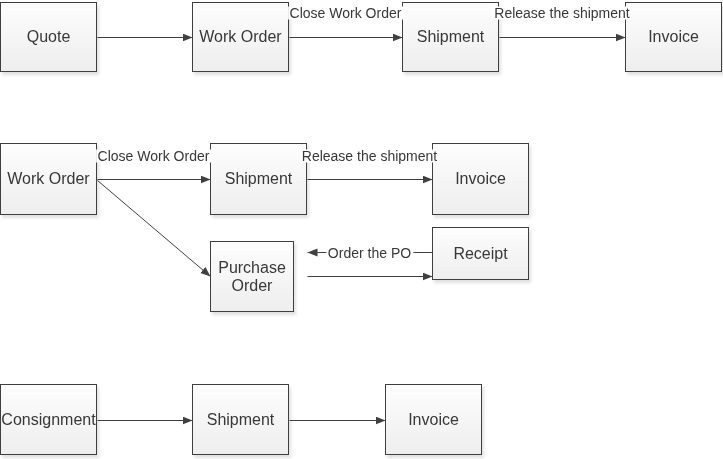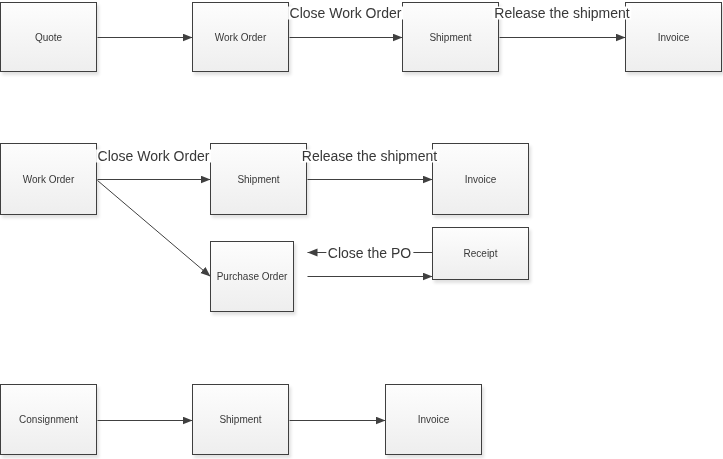--- a/index.html
+++ b/index.html
@@ -24,21 +24,21 @@
     box-sizing: border-box;
     border: 1px solid var(--node-border-color, #3f3f3f);
     background: linear-gradient(to bottom,
                 var(--node-fill-top, #fdfdfd),
                 var(--node-fill-bottom, #eeeeee));
     box-shadow: var(--node-shadow, 2px 3px 3px rgba(0,0,0,0.12));
     display: flex;
     align-items: center;
     justify-content: center;
     z-index: 2;
-    font-size: 10px;
+    font-size: 16px;
     color: var(--text-color, #383838);
     text-align: center;
   }
   #label-layer .edge-label {
     position: absolute;
     transform: translate(-50%, -50%);
     background: var(--label-bg, #ffffff);
     padding: 0 2px;
     font-size: 14px;
     line-height: 13px;
@@ -108,15 +108,15 @@
       </div>
       <div class="node" style="left: 385px; top: 384px; width: 97px; height: 71px;">
         <span>Invoice</span>
       </div>
     </div>
   <div id="label-layer">
       <span class="edge-label" style="left: 345.5px; top: 12.5px;">Close Work Order</span>
       <span class="edge-label" style="left: 562px; top: 12.5px;">Release the shipment</span>
       <span class="edge-label" style="left: 153.5px; top: 155.5px;">Close Work Order</span>
       <span class="edge-label" style="left: 369.5px; top: 155.5px;">Release the shipment</span>
-      <span class="edge-label" style="left: 369.5px; top: 252.5px;">Close the PO</span>
+      <span class="edge-label" style="left: 369.5px; top: 252.5px;">Order the PO</span>
     </div>
 </div>
 
 </body></html>

